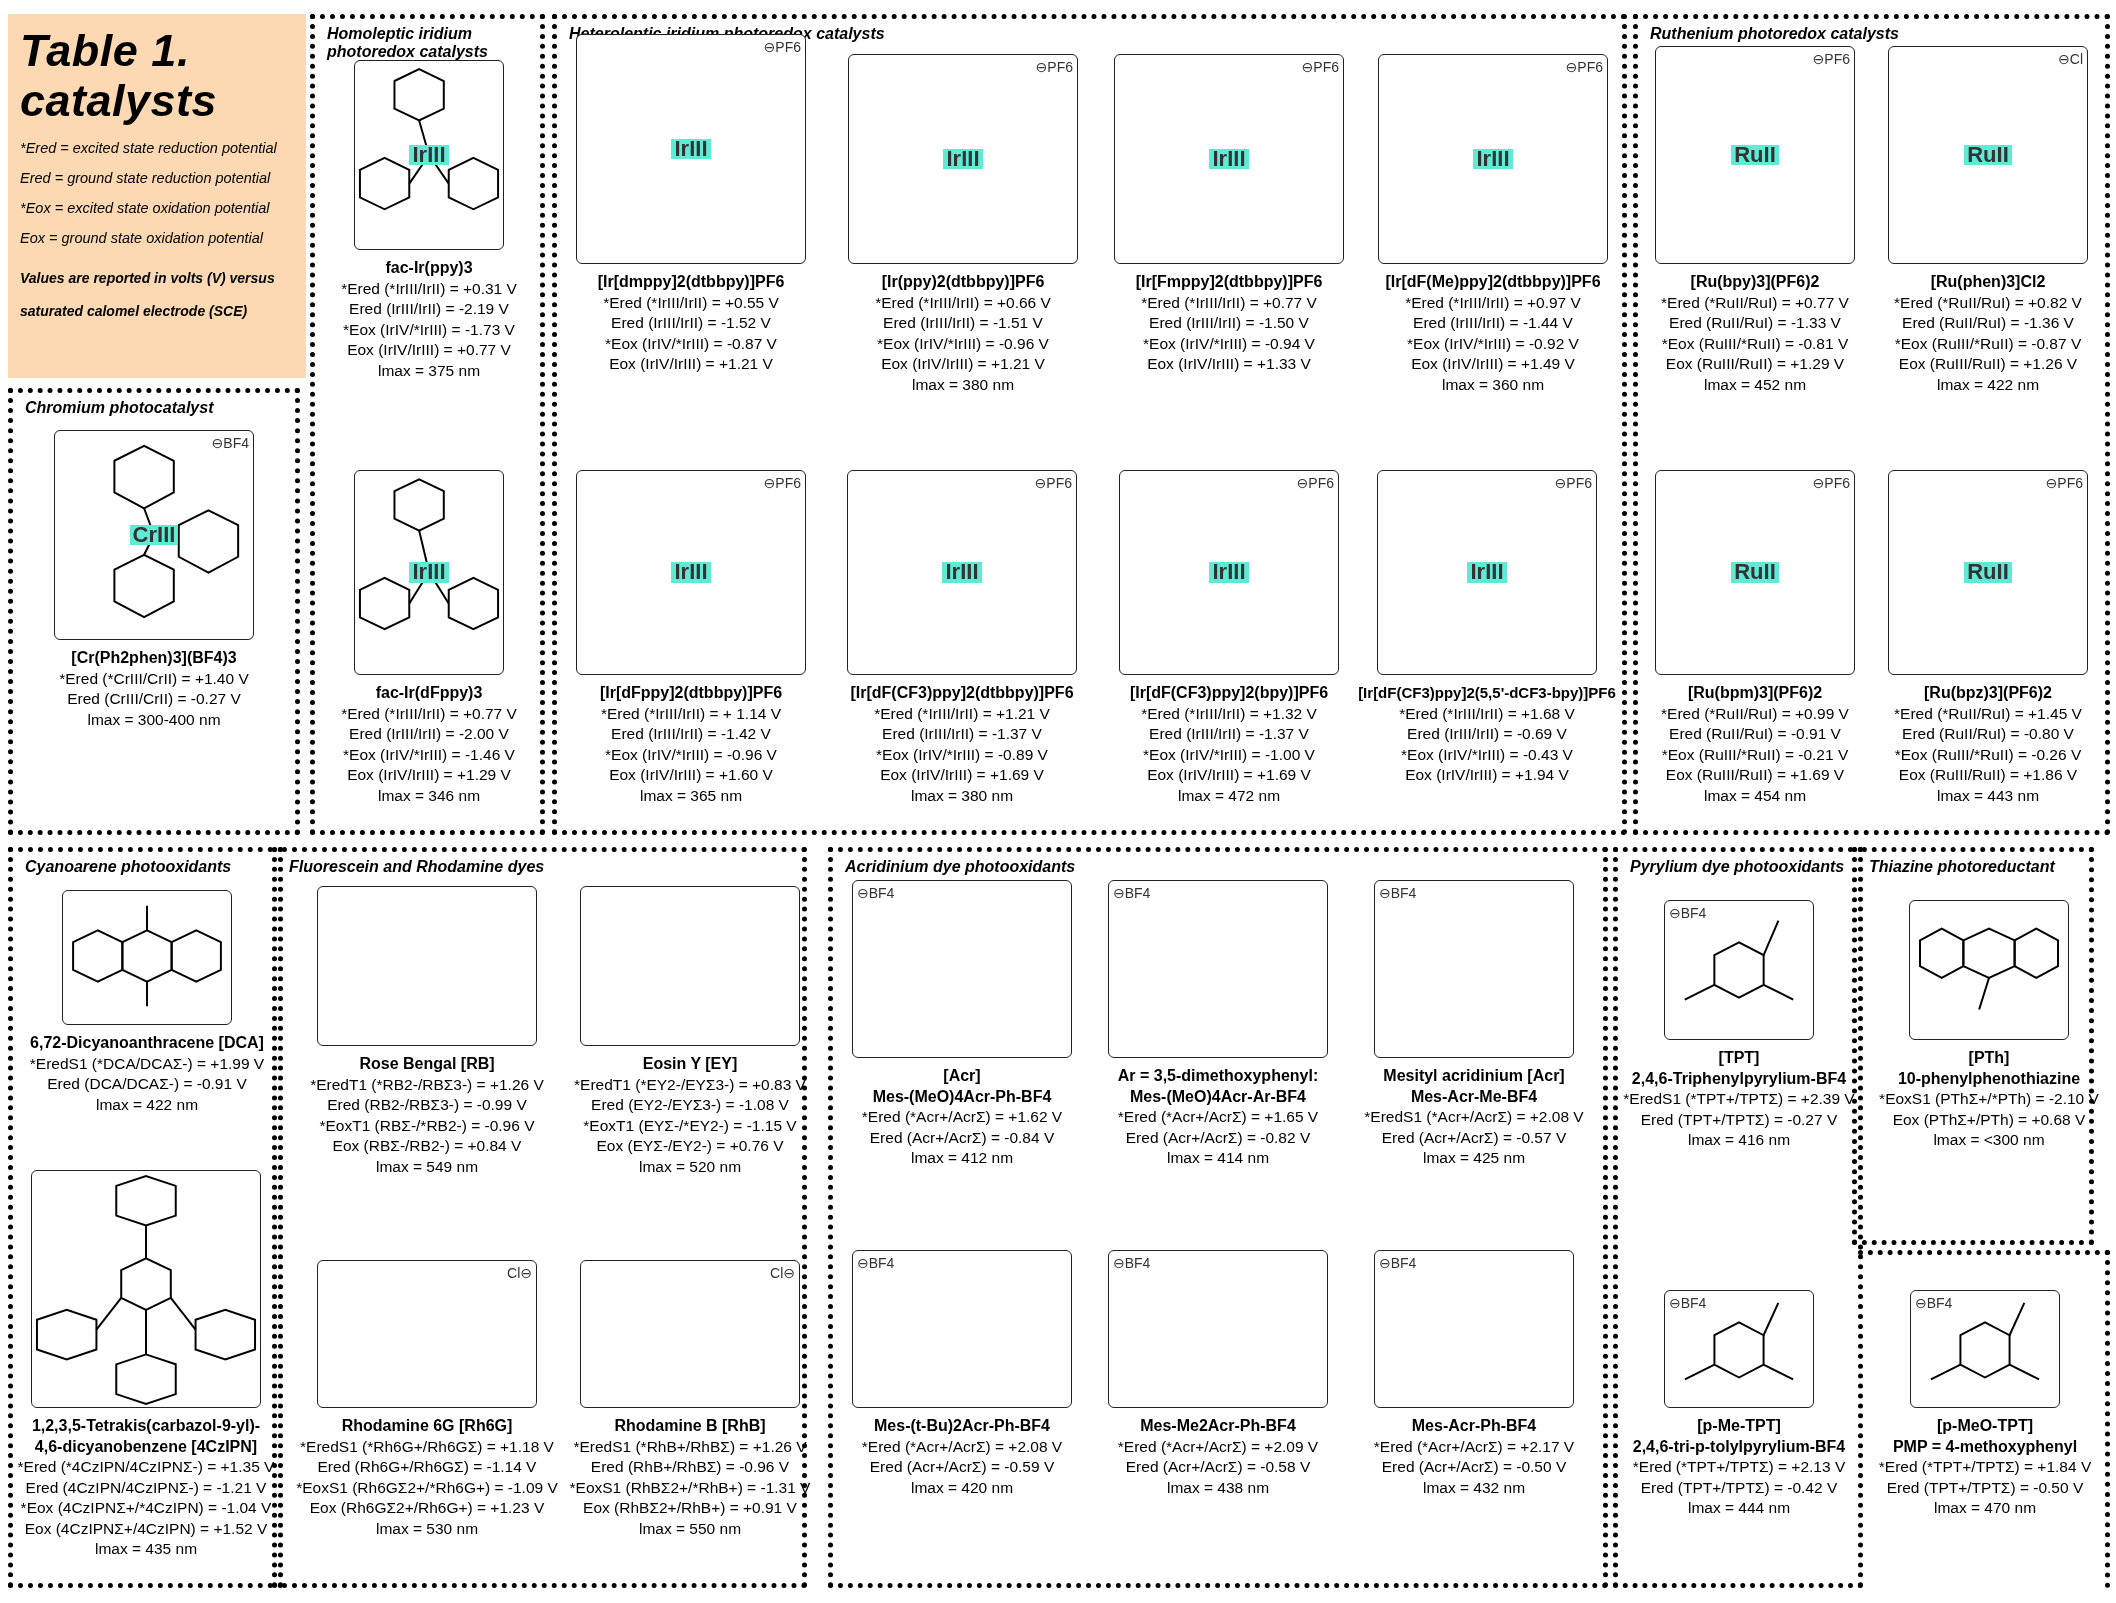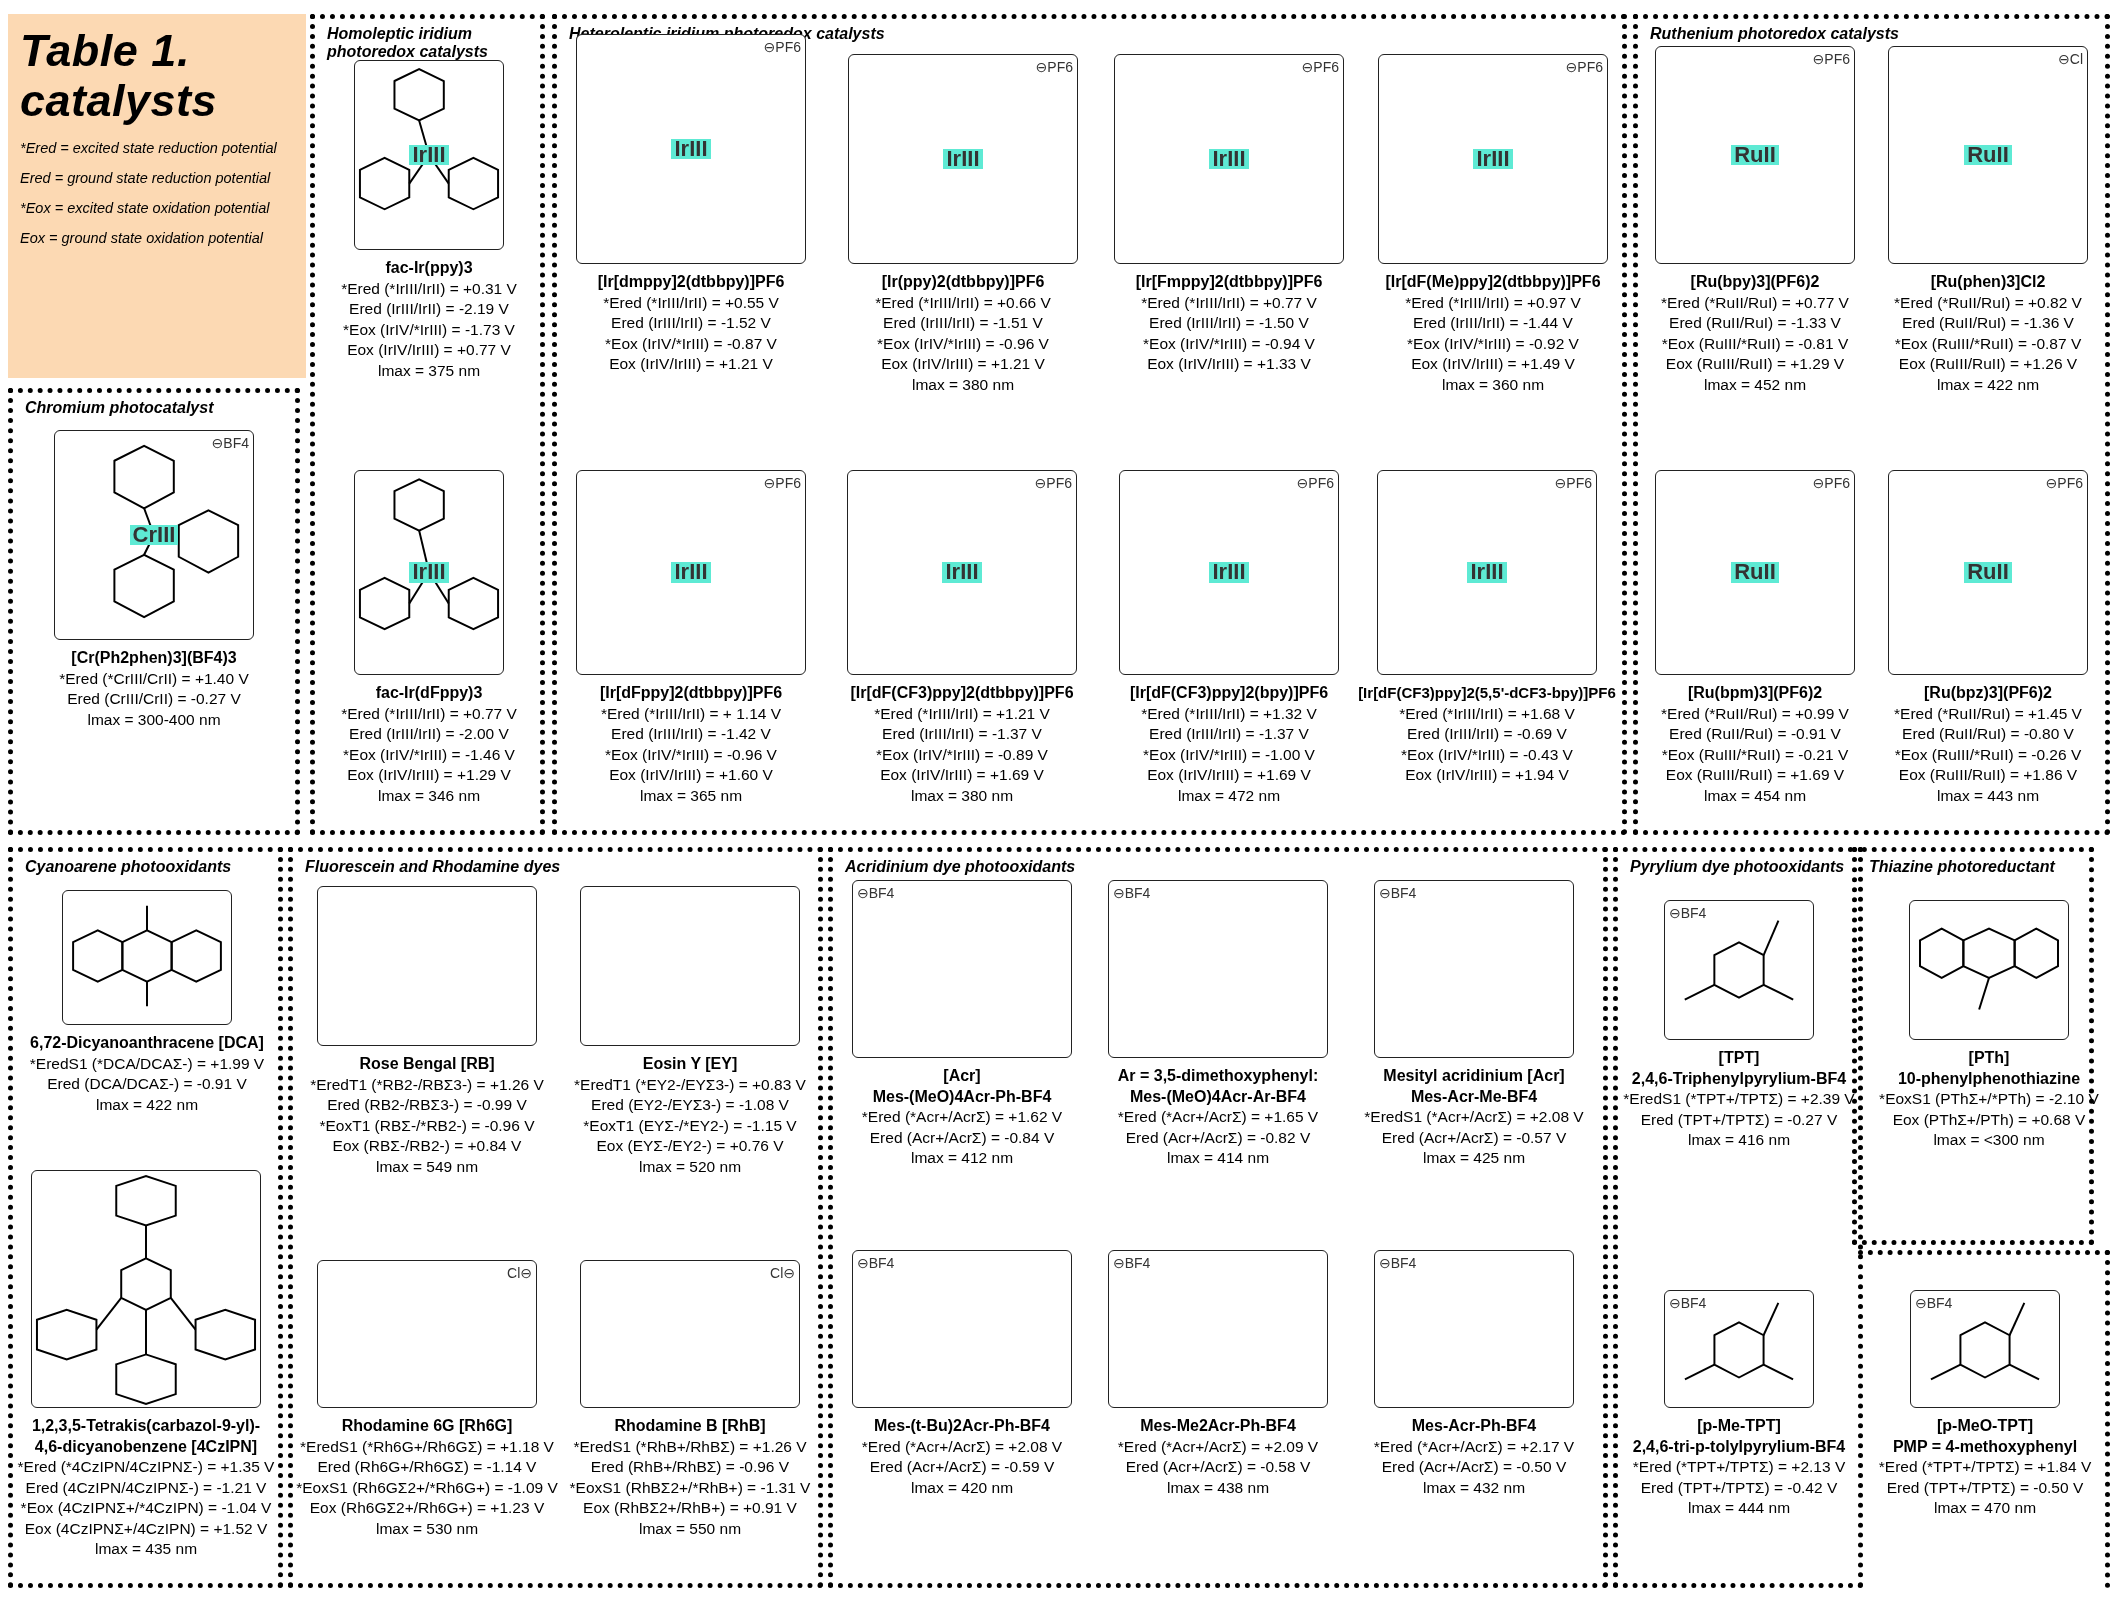--- a/index.html
+++ b/index.html
@@ -46,38 +46,42 @@
 
 <div class="title-box">
   <h1>
     <div>Table 1.</div>
     <div>catalysts</div>
   </h1>
   <div class="legend-line">*Ered = excited state reduction potential</div>
   <div class="legend-line">Ered = ground state reduction potential</div>
   <div class="legend-line">*Eox = excited state oxidation potential</div>
   <div class="legend-line">Eox = ground state oxidation potential</div>
+  <div class="legend-note">
+    <div>Values are reported in volts (V) versus</div>
+    <div>saturated calomel electrode (SCE)</div>
+  </div>
 </div>
 
 <div class="section" style="left:8px; top:388px; width:292px; height:447px;">
   <div class="section-title">Chromium photocatalyst</div>
 </div>
 <div class="section" style="left:310px; top:14px; width:235px; height:821px;">
   <div class="section-title" style="white-space:normal; width:170px; line-height:18px;">Homoleptic iridium photoredox catalysts</div>
 </div>
 <div class="section" style="left:552px; top:14px; width:1075px; height:821px;">
   <div class="section-title">Heteroleptic iridium photoredox catalysts</div>
 </div>
 <div class="section" style="left:1633px; top:14px; width:477px; height:821px;">
   <div class="section-title">Ruthenium photoredox catalysts</div>
 </div>
 <div class="section" style="left:8px; top:847px; width:275px; height:741px;">
   <div class="section-title">Cyanoarene photooxidants</div>
 </div>
-<div class="section" style="left:288px; top:847px; width:535px; height:741px;text-align:right;">
+<div class="section" style="left:272px; top:847px; width:535px; height:741px;text-align:right;">
   <div class="section-title">Fluorescein and Rhodamine dyes</div>
 </div>
 <div class="section" style="left:828px; top:847px; width:780px; height:741px;">
   <div class="section-title">Acridinium dye photooxidants</div>
 </div>
 <div class="section" style="left:1613px; top:847px; width:250px; height:741px;">
   <div class="section-title">Pyrylium dye photooxidants</div>
 </div>
 <div class="section" style="left:1852px; top:847px; width:242px; height:398px;">
   <div class="section-title">Thiazine photoreductant</div>

